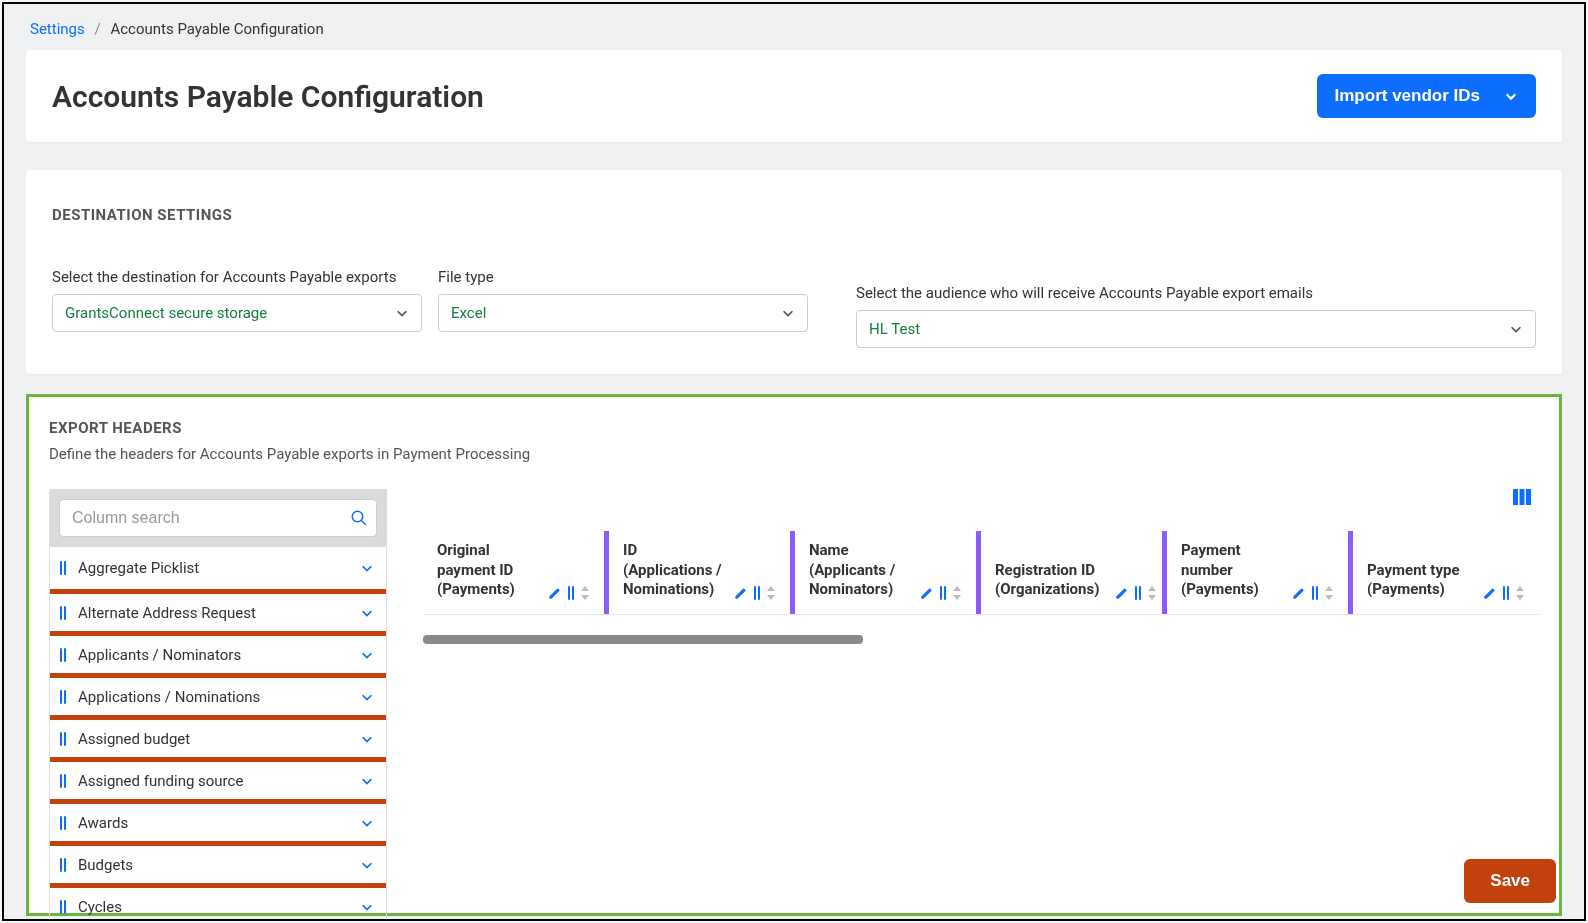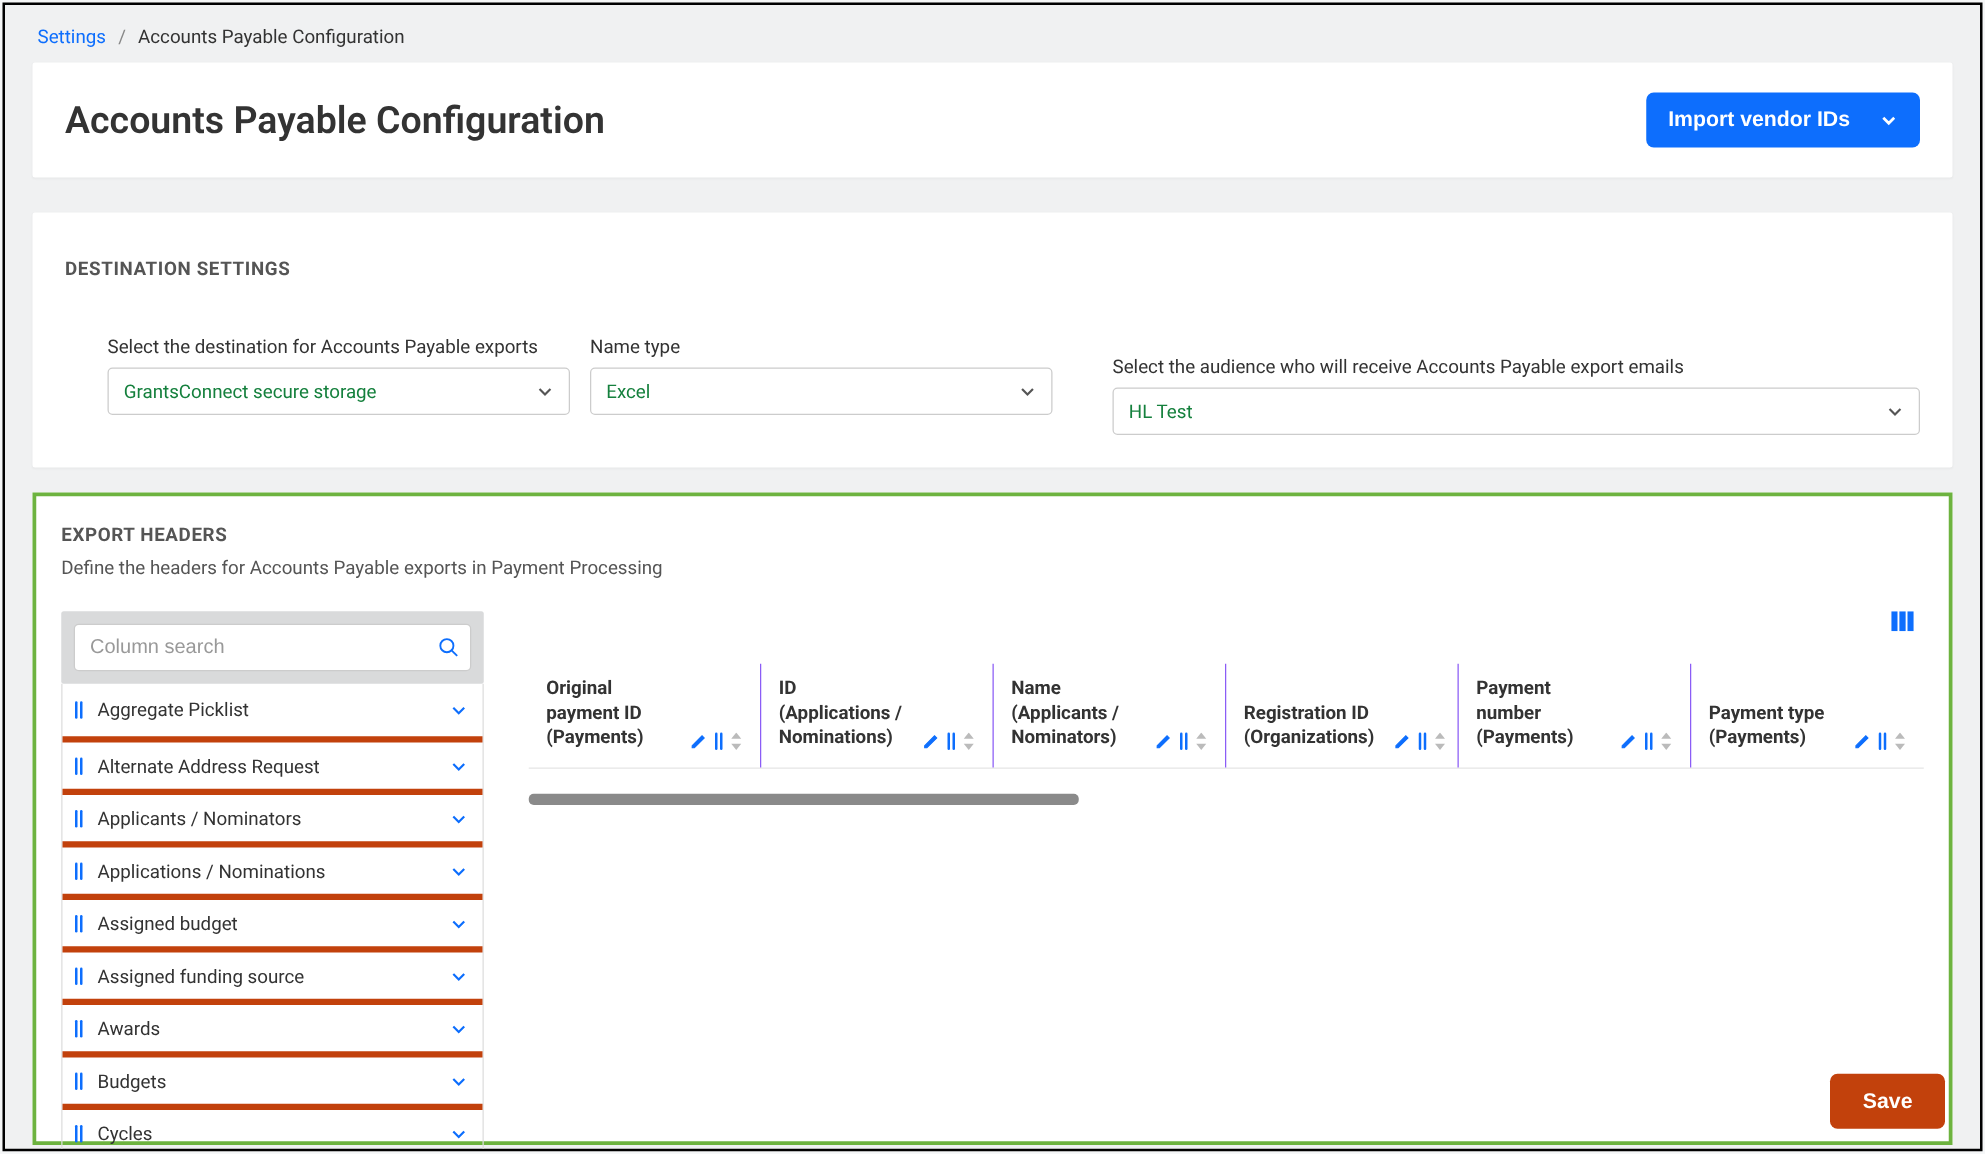--- a/index.html
+++ b/index.html
@@ -16,21 +16,21 @@
   .page-header { background: #fff; margin: 2px 22px 0 22px; border-radius: 2px; padding: 24px 26px; display: flex; justify-content: space-between; align-items: center; box-shadow: 0 1px 2px rgba(0,0,0,.04); }
   .page-title { font-size: 30px; font-weight: 600; color: #333; }
   .import-btn { background: #0d6efd; color: #fff; border: none; border-radius: 6px; font-weight: 600; font-size: 17px; padding: 12px 18px; display: flex; align-items: center; gap: 24px; cursor: pointer; }
   .chev-down { width: 14px; height: 14px; stroke: #fff; stroke-width: 2.5; fill: none; }
 
   
   .settings-card { background: #fff; margin: 28px 22px 0 22px; border-radius: 2px; padding: 36px 26px 26px 26px; box-shadow: 0 1px 2px rgba(0,0,0,.04); }
   .section-label { font-size: 15px; font-weight: 700; letter-spacing: .5px; color: #555; }
   .fields-row { display: flex; gap: 16px; margin-top: 44px; }
   .field { display: flex; flex-direction: column; gap: 8px; }
-  .field.small { width: 370px; margin-left: 34px; }
+  .field.small { width: 370px; }
   .field.med { width: 370px; }
   .field.gap { margin-left: 32px; margin-top: 16px; }
   .field.large { flex: 1; }
   .field-label { font-size: 15px; color: #333; }
   .select { display: flex; align-items: center; justify-content: space-between; border: 1px solid #ccc; border-radius: 4px; height: 38px; padding: 0 12px; font-size: 15px; color: #15803d; background: #fff; cursor: pointer; }
   .select svg { width: 14px; height: 14px; stroke: #555; stroke-width: 2; fill: none; }
 
   
   .export-section { border: 3px solid #6db33f; background: #fff; margin: 20px 22px 0 22px; padding: 22px 20px 0 20px; position: relative; height: 522px; }
   .export-title { font-size: 15px; font-weight: 700; letter-spacing: .5px; color: #555; }
@@ -53,21 +53,21 @@
   .drag-icon span { width: 2px; height: 14px; background: #0d6efd; border-radius: 1px; }
   .category-item .label { flex: 1; }
   .category-item .chev { width: 14px; height: 14px; stroke: #0d6efd; stroke-width: 2; fill: none; }
 
   
   .headers-area { flex: 1; position: relative; }
   .column-picker { position: absolute; right: 8px; top: 0; }
   .column-picker svg { width: 18px; height: 16px; fill: #0d6efd; }
 
   .headers-row { display: flex; margin-top: 42px; border-bottom: 1px solid #e5e5e5; }
-  .hdr-cell { padding: 10px 14px 14px 14px; border-right: 1px solid #8b5cf6; display: flex; align-items: flex-end; justify-content: space-between; gap: 8px; }
+  .hdr-cell { padding: 10px 14px 14px 14px; border-right: 5px solid #8b5cf6; display: flex; align-items: flex-end; justify-content: space-between; gap: 8px; }
   .hdr-cell:nth-child(1){ width: 186px; }
   .hdr-cell:nth-child(2){ width: 186px; }
   .hdr-cell:nth-child(3){ width: 186px; }
   .hdr-cell:nth-child(4){ width: 186px; gap: 16px; }
   .hdr-cell:nth-child(5){ width: 186px; }
   .hdr-cell:nth-child(6){ width: 186px; border-right: none; }
   .hdr-text { font-size: 15px; font-weight: 700; color: #333; line-height: 1.3; }
   .hdr-actions { display: flex; align-items: center; gap: 6px; }
   .hdr-actions svg.pencil { width: 14px; height: 14px; stroke: #0d6efd; fill: #0d6efd; }
   .hdr-actions .dragv { display: inline-flex; gap: 2px; }
@@ -107,21 +107,21 @@
       <div class="field small">
         <div class="field-label">Select the destination for Accounts Payable exports</div>
         <div class="select">
           <span>GrantsConnect secure storage</span>
           <svg viewBox="0 0 16 16">
               <polyline points="3,6 8,11 13,6"></polyline>
             </svg>
         </div>
       </div>
       <div class="field med">
-        <div class="field-label">Name type</div>
+        <div class="field-label">File type</div>
         <div class="select">
           <span>Excel</span>
           <svg viewBox="0 0 16 16">
               <polyline points="3,6 8,11 13,6"></polyline>
             </svg>
         </div>
       </div>
       <div class="field large gap">
         <div class="field-label">Select the audience who will receive Accounts Payable export emails</div>
         <div class="select">

